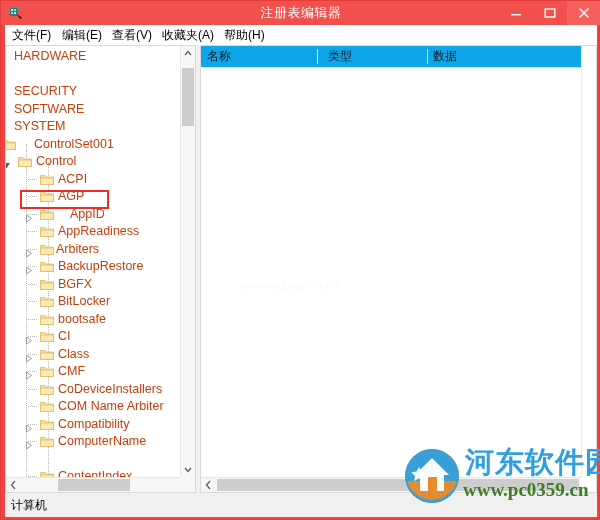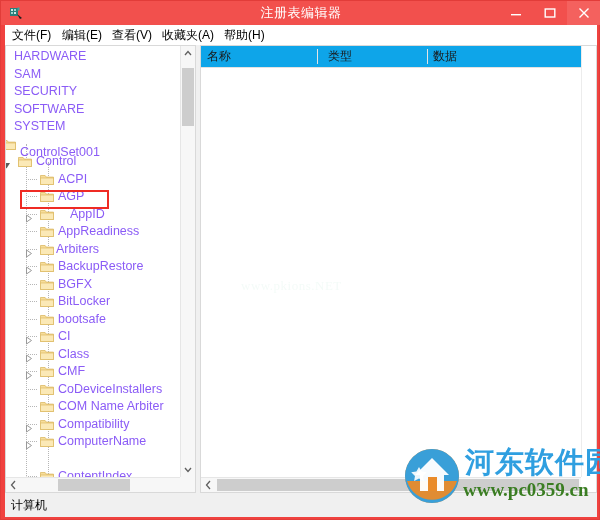--- a/index.html
+++ b/index.html
@@ -107,21 +107,21 @@
     height: 431px;
     overflow: hidden;
   }
   .trow {
     position: absolute;
     left: 0;
     height: 17px;
     line-height: 17px;
     white-space: nowrap;
     font-size: 12.5px;
-    color: #8b5cf6;
+    color: #c2410c;
     cursor: default;
   }
   .tlabel { position: absolute; top: 0; }
   .folder {
     position: absolute;
     top: 3px;
     width: 14px; height: 12px;
   }
   .twist {
     position: absolute;
@@ -333,38 +333,35 @@
     <div id="tree-pane">
 
       <div id="tree-clip">
 
         <div class="dline" style="left:20px; top:98px;  height:332px;"></div>
         <div class="dline" style="left:42px; top:116px; height:314px;"></div>
 
       <div class="trow" style="top: 2px; width: 176px;">
             <span class="tlabel" style="left: 8px;">HARDWARE</span>
           </div>
-          <div class="trow" style="top: 19.5px; width: 176px;">
-            <span class="tlabel" style="left: 8px;">SAM</span>
-          </div>
           <div class="trow" style="top: 37px; width: 176px;">
             <span class="tlabel" style="left: 8px;">SECURITY</span>
           </div>
           <div class="trow" style="top: 54.5px; width: 176px;">
             <span class="tlabel" style="left: 8px;">SOFTWARE</span>
           </div>
           <div class="trow" style="top: 72px; width: 176px;">
             <span class="tlabel" style="left: 8px;">SYSTEM</span>
           </div>
           <div class="trow" style="top: 89.5px; width: 176px;">
             <span class="folder" style="left: -4px;"><svg width="14" height="12" viewBox="0 0 14 12">
                 <path d="M0.5 1.5 h4.6 l1.3 1.6 h7.1 v7.4 h-13 Z" fill="#f7dd9a" stroke="#d9b358" stroke-width="0.7"></path>
                 <path d="M0.5 4 h13 v6.5 h-13 Z" fill="#fbe9b6" stroke="#d9b358" stroke-width="0.6"></path>
               </svg></span>
-            <span class="tlabel" style="left: 14px; margin-top: 8px;">ControlSet001</span>
+            <span class="tlabel" style="left: 28px;">ControlSet001</span>
           </div>
           <div class="trow" style="top: 107px; width: 176px;">
             <span class="twist" style="left: -4px;"><svg width="9" height="9" viewBox="0 0 9 9">
                 <path d="M1 2 L8 2 L4.5 7.5 Z" fill="#5b5b5b"></path>
               </svg></span>
             <span class="folder" style="left: 12px;"><svg width="14" height="12" viewBox="0 0 14 12">
                 <path d="M0.5 1.5 h4.6 l1.3 1.6 h7.1 v7.4 h-13 Z" fill="#f7dd9a" stroke="#d9b358" stroke-width="0.7"></path>
                 <path d="M0.5 4 h13 v6.5 h-13 Z" fill="#fbe9b6" stroke="#d9b358" stroke-width="0.6"></path>
               </svg></span>
             <span class="tlabel" style="left: 30px;">Control</span>

